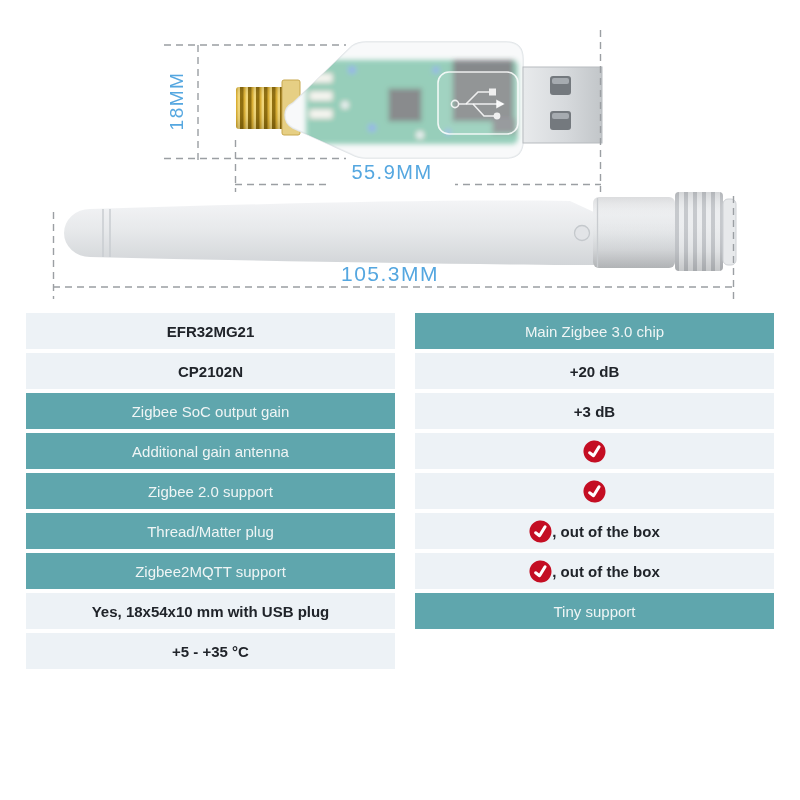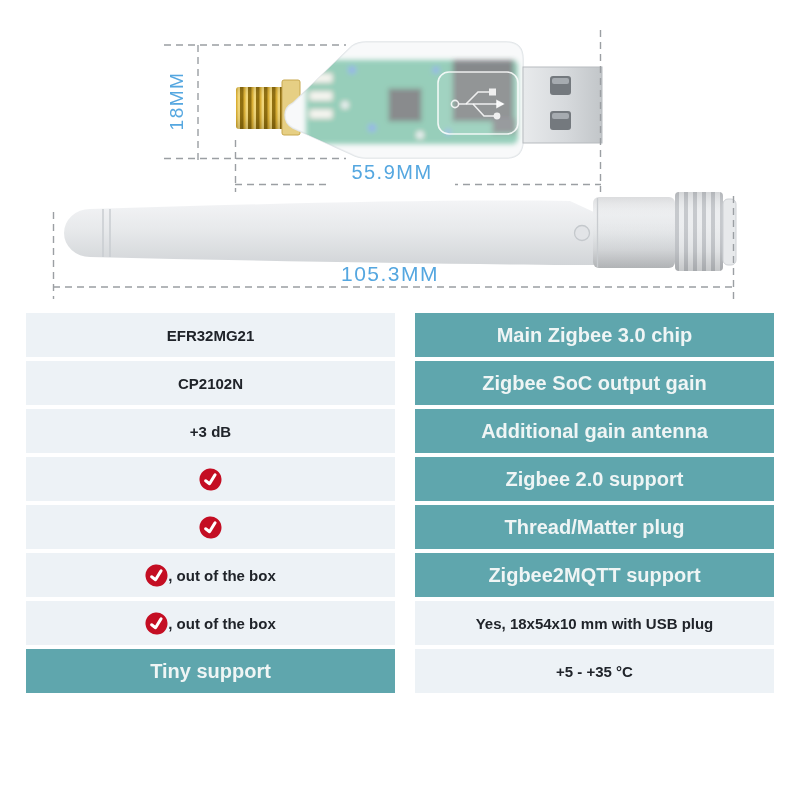--- a/index.html
+++ b/index.html
@@ -9,23 +9,23 @@
   
   #diagram{position:absolute;left:0;top:0;}
   .dim-line{stroke:#9b9fa3;stroke-width:1.4;stroke-dasharray:7 5;fill:none;}
   .dim-text{fill:var(--dim,#55a7e0);font-size:20px;letter-spacing:1.5px;font-family:"Liberation Sans",sans-serif;}
   .dim-text.small{font-size:19px;}
   .dim-text.big{font-size:21px;}
 
   
   .spec-table{position:absolute;left:26px;top:313px;display:grid;
               grid-template-columns:369px 359px;column-gap:20px;row-gap:4px;}
-  .cell{height:44px;display:flex;align-items:center;justify-content:center;box-sizing:border-box;}
+  .cell{height:36px;display:flex;align-items:center;justify-content:center;box-sizing:border-box;}
   .left-cell{background:var(--left-bg,#edf2f6);color:#20242a;font-weight:bold;font-size:15px;}
-  .right-cell{background:var(--teal,#5fa6ad);color:#eff5f5;font-size:20px;font-weight:700;}
+  .right-cell{background:var(--teal,#5fa6ad);color:#eff5f5;font-size:15px;font-weight:400;}
   .check-icon{width:23px;height:23px;display:inline-block;flex:0 0 auto;transform:rotate(-8deg);}
   .check-icon svg{width:100%;height:100%;display:block;}
   .value-text:empty{display:none;}
 </style>
 </head>
 <body>
 
 <div class="canvas">
 
   <svg id="diagram" width="800" height="310" viewBox="0 0 800 310">
@@ -152,20 +152,23 @@
   <div class="spec-table" id="spec-rows">
       <div class="cell left-cell">
         <span class="value-text">EFR32MG21</span>
       </div>
       <div class="cell right-cell">
         <span>Main Zigbee 3.0 chip</span>
       </div>
       <div class="cell left-cell">
         <span class="value-text">CP2102N</span>
       </div>
+      <div class="cell left-cell">
+        <span class="value-text">+20 dB</span>
+      </div>
       <div class="cell right-cell">
         <span>Zigbee SoC output gain</span>
       </div>
       <div class="cell left-cell">
         <span class="value-text">+3 dB</span>
       </div>
       <div class="cell right-cell">
         <span>Additional gain antenna</span>
       </div>
       <div class="cell left-cell">

